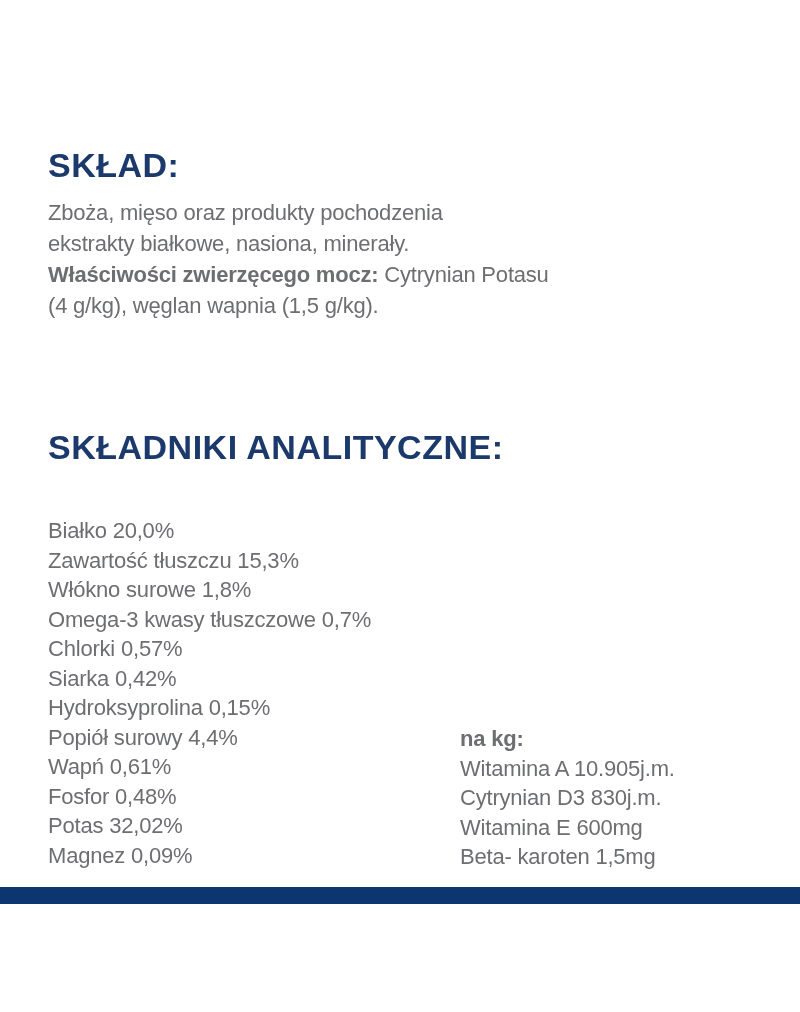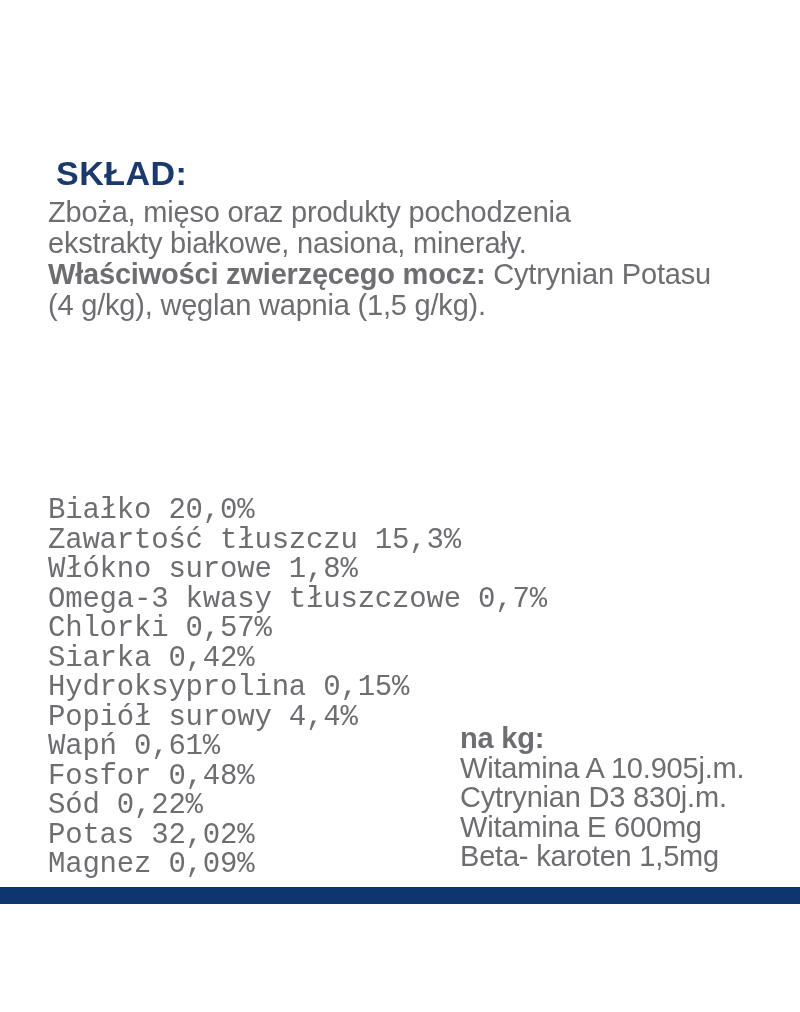--- a/index.html
+++ b/index.html
@@ -12,52 +12,51 @@
     width: 800px;
     height: 1012px;
     background: #ffffff;
     overflow: hidden;
     font-family: "Liberation Sans", "DejaVu Sans", sans-serif;
     color: #6d6e71;
   }
   .section-heading {
     position: absolute;
     left: 48px;
-    margin: 8px;
+    margin: 0;
     font-size: 34px;
     line-height: 38px;
     font-weight: bold;
     letter-spacing: 0.5px;
     color: #1b3a6b;
     white-space: nowrap;
   }
   #sklad-heading { top: 146px; }
   #analytical-heading { top: 428px; }
 
   .body-text {
-    font-size: 29px;
+    font-size: 22px;
     color: #6d6e71;
     letter-spacing: -0.2px;
   }
   .paragraph {
     position: absolute;
     left: 48px;
     top: 197px;
     width: 730px;
     line-height: 31px;
   }
   .paragraph .line { white-space: nowrap; }
   .bold { font-weight: bold; }
 
   .analytical-list {
     position: absolute;
     left: 48px;
-    top: 496px;
+    top: 516px;
     line-height: 29.5px;
-    font-family: Liberation Mono, monospace;
   }
   .analytical-list .line { white-space: nowrap; }
 
   .per-kg {
     position: absolute;
     left: 460px;
     top: 724px;
     line-height: 29.5px;
   }
   .per-kg .line { white-space: nowrap; }
@@ -78,33 +77,33 @@
 
   <h2 class="section-heading" id="sklad-heading">SKŁAD:</h2>
 
   <div class="paragraph body-text">
     <div class="line">Zboża, mięso oraz produkty pochodzenia</div>
     <div class="line">ekstrakty białkowe, nasiona, minerały.</div>
     <div class="line"><span class="bold">Właściwości zwierzęcego mocz:</span><span> Cytrynian Potasu</span></div>
     <div class="line">(4 g/kg), węglan wapnia (1,5 g/kg).</div>
   </div>
 
+  <h2 class="section-heading" id="analytical-heading">SKŁADNIKI ANALITYCZNE:</h2>
 
   <div class="analytical-list body-text">
     <div class="line">Białko 20,0%</div>
     <div class="line">Zawartość tłuszczu 15,3%</div>
     <div class="line">Włókno surowe 1,8%</div>
     <div class="line">Omega-3 kwasy tłuszczowe 0,7%</div>
     <div class="line">Chlorki 0,57%</div>
     <div class="line">Siarka 0,42%</div>
     <div class="line">Hydroksyprolina 0,15%</div>
     <div class="line">Popiół surowy 4,4%</div>
     <div class="line">Wapń 0,61%</div>
     <div class="line">Fosfor 0,48%</div>
-    <div class="line">Sód 0,22%</div>
     <div class="line">Potas 32,02%</div>
     <div class="line">Magnez 0,09%</div>
   </div>
 
   <div class="per-kg body-text">
     <div class="line bold">na kg:</div>
     <div class="line">Witamina A 10.905j.m.</div>
     <div class="line">Cytrynian D3 830j.m.</div>
     <div class="line">Witamina E 600mg</div>
     <div class="line">Beta- karoten 1,5mg</div>

